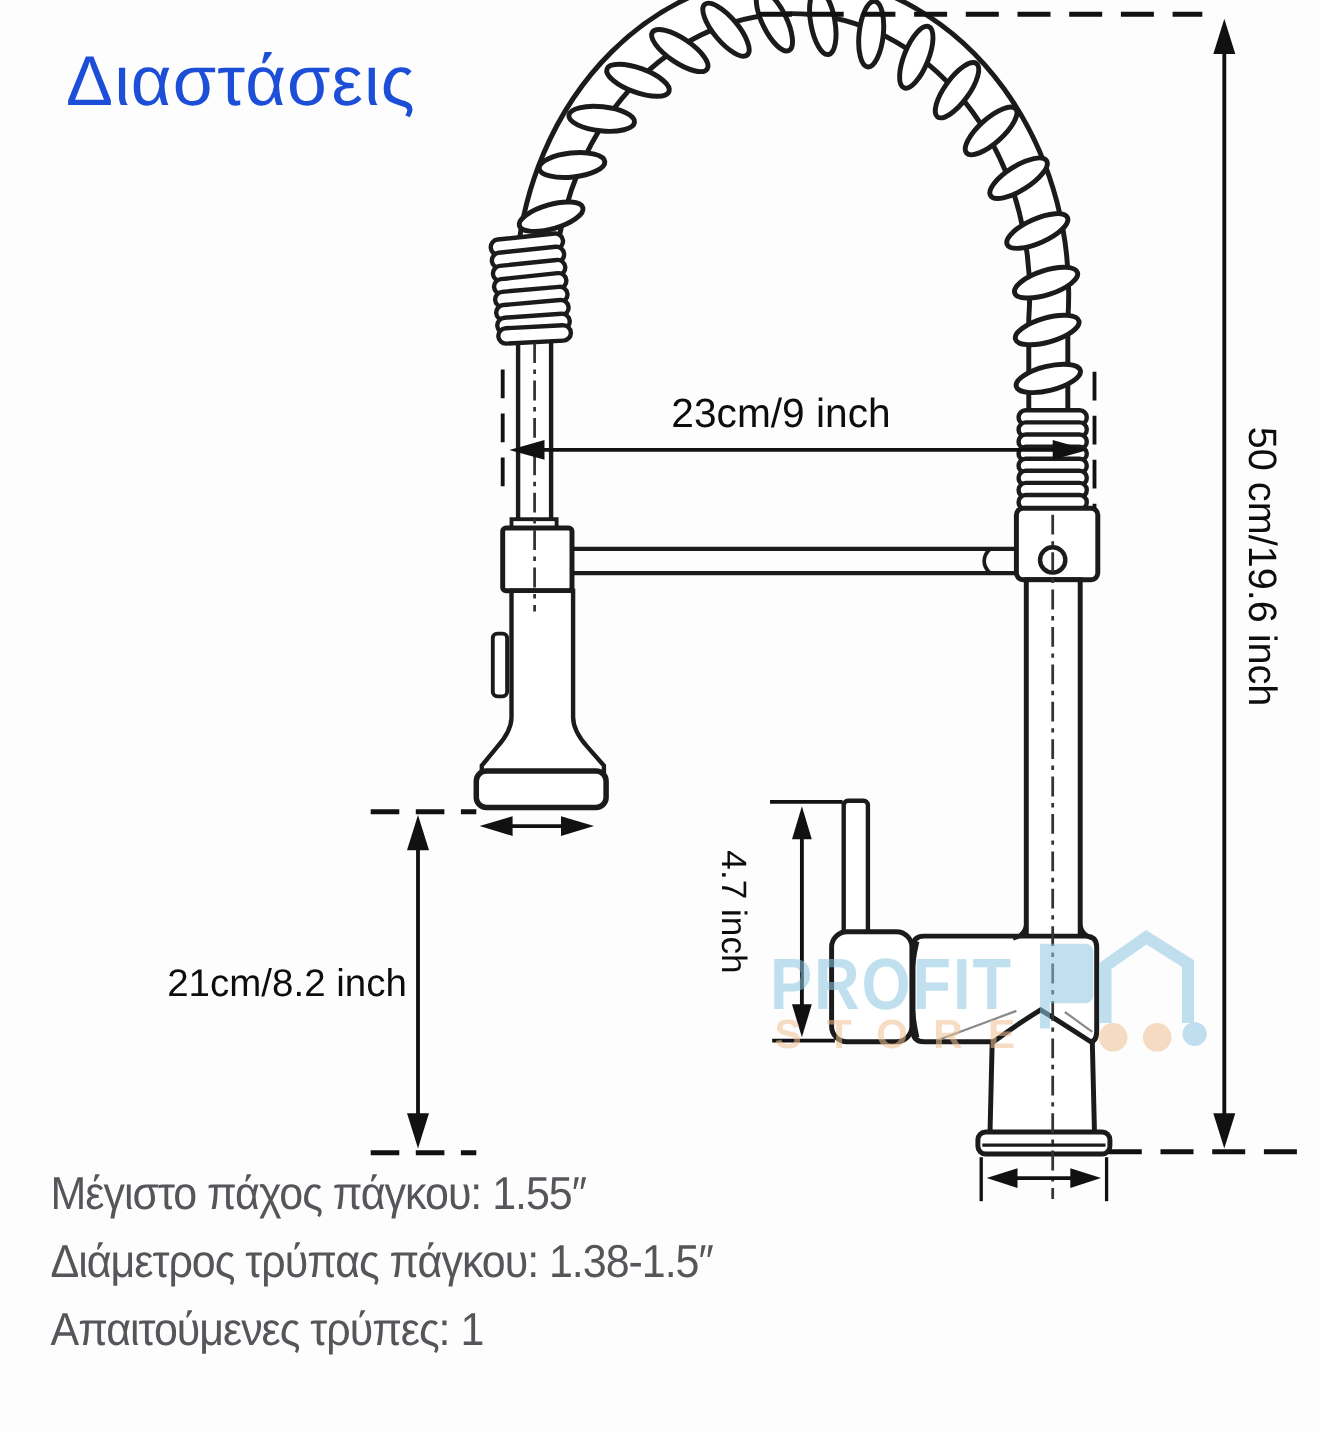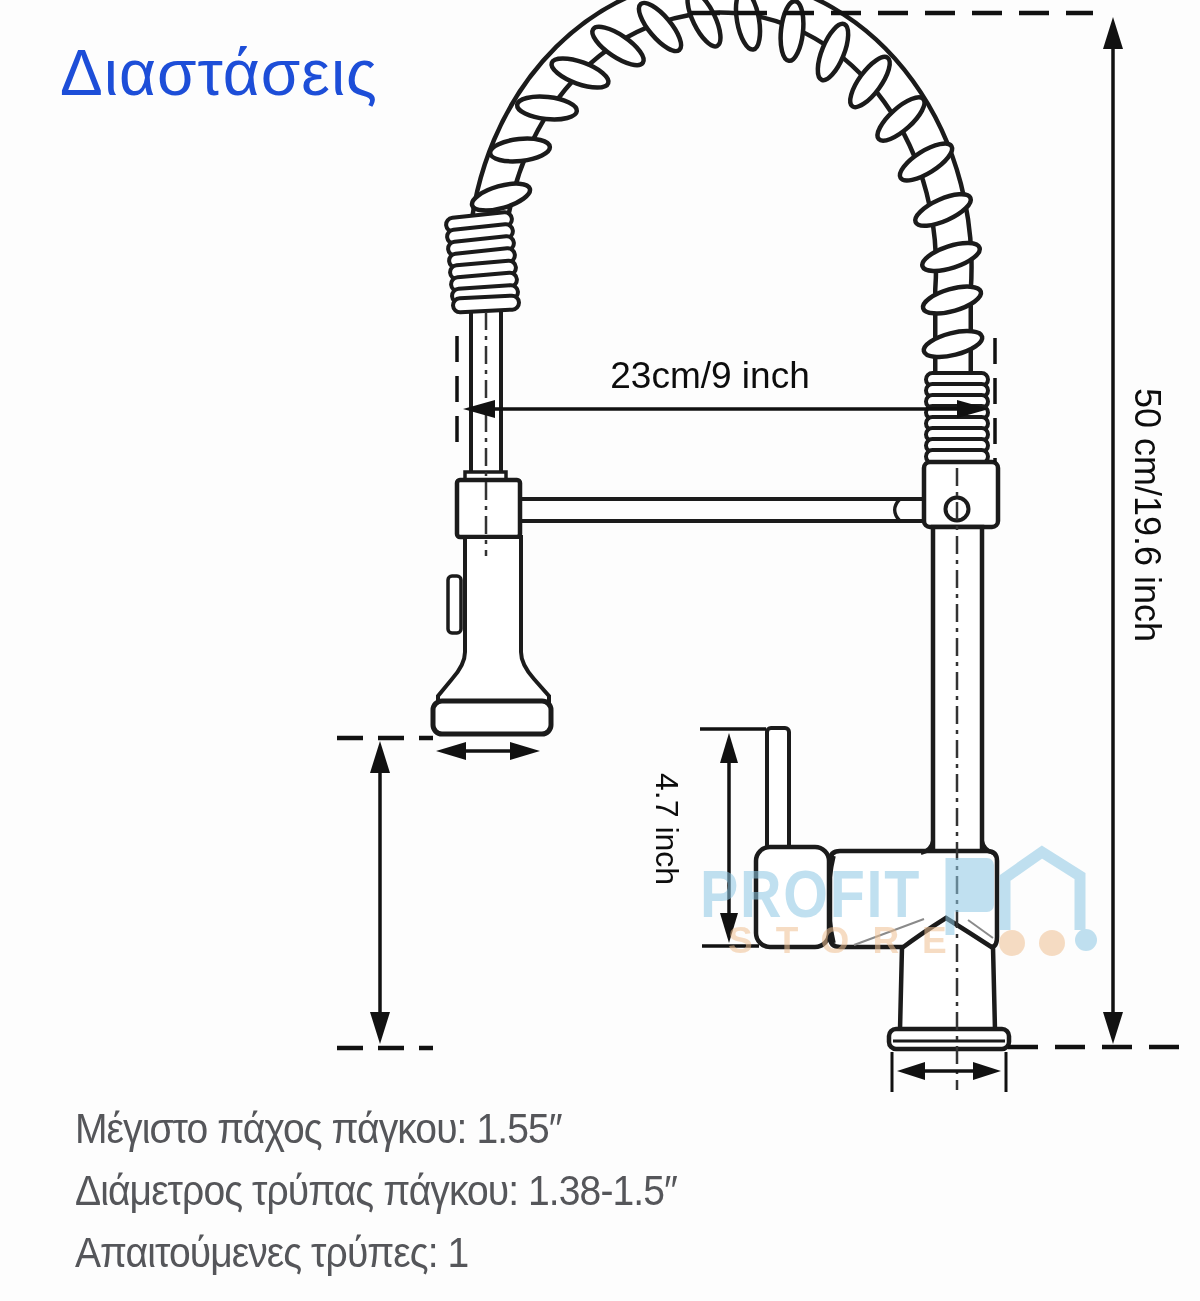--- a/index.html
+++ b/index.html
@@ -7,25 +7,25 @@
        font-family:"Liberation Sans",sans-serif;}
   #stage{position:absolute;inset:0;width:1200px;height:1301px;}
   svg.draw{position:absolute;left:0;top:0;z-index:1;}
   .lbl{position:absolute;z-index:3;color:#0d0d0d;font-size:35px;white-space:nowrap;}
   .lbl.center{text-align:center;}
   .vert{writing-mode:vertical-rl;}
   #page-title{position:absolute;left:60px;top:36px;z-index:3;color:#1d4ed8;font-size:64px;
       letter-spacing:1px;}
   .note-line{color:#55565a;font-size:42px;letter-spacing:-1px;transform:scaleX(.93);
       transform-origin:left top;white-space:nowrap;margin:0 0 20px 0;line-height:42px;}
-  #notes{position:absolute;left:46px;top:1108px;z-index:3;margin-left:29px;}
+  #notes{position:absolute;left:46px;top:1064px;z-index:3;}
   #watermark{position:absolute;left:0;top:0;z-index:2;opacity:.55;}
   #wm-line1{position:absolute;left:700px;top:856px;font-size:66px;font-weight:bold;
       color:#8ec8e4;letter-spacing:2px;transform:scaleX(.87);transform-origin:left top;}
-  #wm-line2{position:absolute;left:728px;top:920px;font-size:37px;font-weight:bold;
+  #wm-line2{position:absolute;left:704px;top:920px;font-size:37px;font-weight:bold;
       color:#f0c193;letter-spacing:23px;}
   #wm-logo{position:absolute;left:938px;top:838px;}
 </style>
 </head>
 <body>
 
 <div id="stage">
 
   <svg class="draw" width="1200" height="1301" viewBox="0 0 1200 1301">
 
@@ -153,20 +153,21 @@
     </g>
   </svg>
 
   <div id="page-title">Διαστάσεις</div>
 
   <div class="lbl center" style="left:595px;top:355px;width:230px;font-size:37px;">23cm/9 inch</div>
 
   <div class="lbl vert" style="left:1126px;top:388px;font-size:36px;">50 cm/19.6 inch</div>
 
 
+  <div class="lbl" style="left:152px;top:874px;">21cm/8.2 inch</div>
 
   <div class="lbl vert" style="left:648px;top:773px;font-size:32px;">4.7 inch</div>
 
 
   <div id="notes">
     <p class="note-line">Μέγιστο πάχος πάγκου: 1.55″</p>
     <p class="note-line">Διάμετρος τρύπας πάγκου: 1.38-1.5″</p>
     <p class="note-line">Απαιτούμενες τρύπες: 1</p>
   </div>
 

